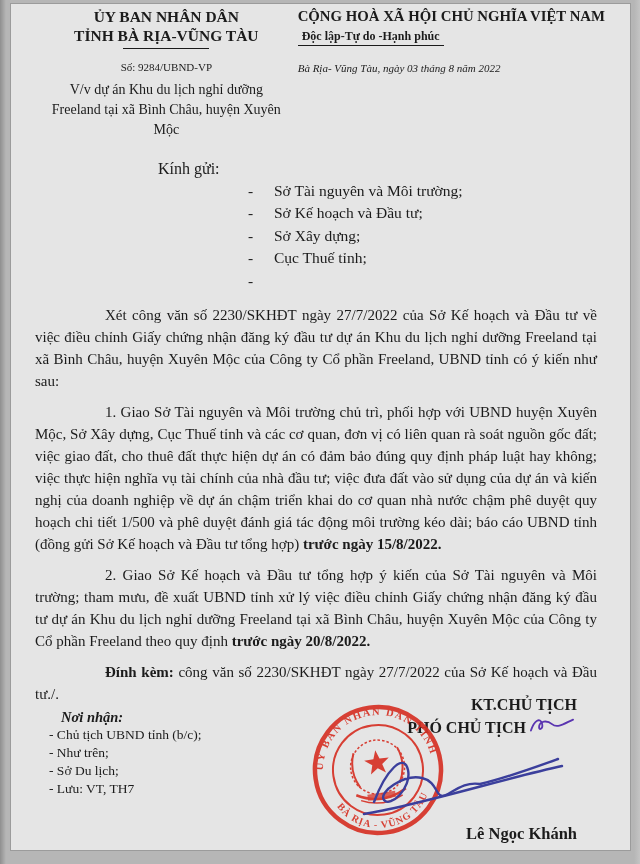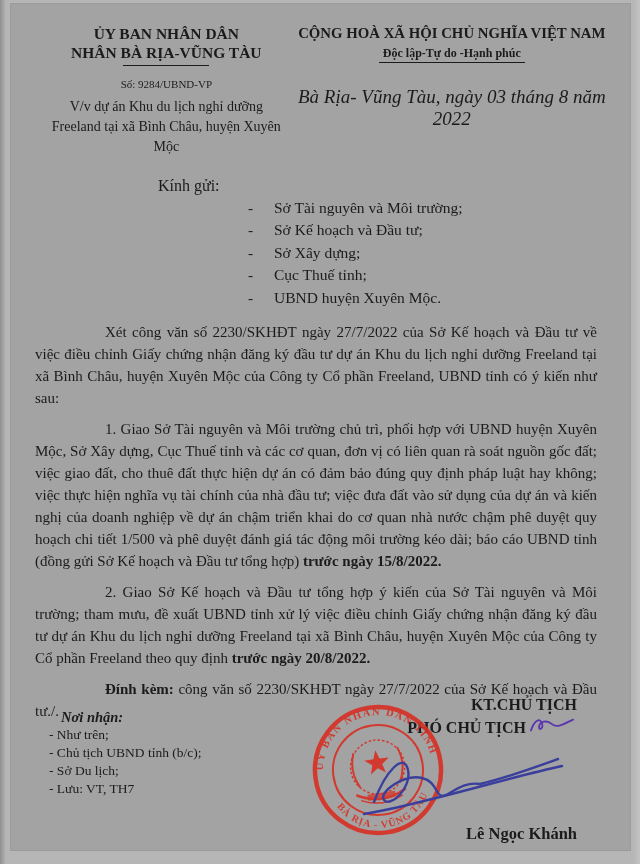--- a/index.html
+++ b/index.html
@@ -6,36 +6,36 @@
   body{
     width:640px;height:864px;
     background:linear-gradient(to right,#8f8f8f 0,#b6b6b6 6px,#b6b6b6 634px,#c4c4c4 640px);
     font-family:"Liberation Serif","DejaVu Serif",serif;
     color:#1b1b1b;
     position:relative;
     overflow:hidden;
   }
   .paper{
     position:absolute;left:10px;top:3px;width:621px;height:848px;
-    background:#a3a3a3;border:1px solid #9b9b9b;box-sizing:border-box;
-    padding:20px 24px 0 24px;
+    background:#e5e5e5;border:1px solid #9b9b9b;box-sizing:border-box;
+    padding:3px 24px 0 24px;
   }
   
   .header{display:flex;}
   .h-left{width:46%;text-align:center;}
-  .h-right{width:54%;text-align:center;}
+  .h-right{width:54%;}
   .issuer-l1{font-weight:bold;font-size:15.5px;line-height:19px;}
   .issuer-l2{font-weight:bold;font-size:15.5px;line-height:19px;}
   .rule-short{width:86px;border-bottom:1.5px solid #1b1b1b;margin:3px auto 9px auto;}
   .doc-number{font-size:11px;line-height:19px;}
   .subject{font-size:14px;line-height:1.42;width:232px;margin:3px auto 0 auto;}
   .national-l1{font-weight:bold;font-size:14.8px;line-height:19px;}
   .national-l2{font-weight:bold;font-size:12px;display:inline-block;
     border-bottom:1.5px solid #1b1b1b;padding:0 4px 1px 4px;margin-top:1px;}
-  .dateline{font-style:italic;font-size:19px;margin-top:23px;}
+  .dateline{font-style:italic;font-size:11px;margin-top:16px;}
   
   .salutation{font-size:16px;margin:20px 0 0 123px;}
   .recipients{margin:2px 0 0 213px;}
   .recipient-row{display:flex;font-size:15.5px;line-height:22.5px;}
   .recipient-dash{width:26px;}
   
   .para{font-size:15px;line-height:22px;text-align:justify;
     text-indent:70px;margin:9px 9px 0 0;}
   .para.first{margin-top:12px;}
   .b{font-weight:bold;}
@@ -53,21 +53,21 @@
     font-weight:bold;font-size:16.5px;z-index:3;}
 </style>
 </head>
 <body>
 
 <div class="paper">
 
   <div class="header">
     <div class="h-left">
       <div class="issuer-l1">ỦY BAN NHÂN DÂN</div>
-      <div class="issuer-l2">NHÂN BÀ RỊA-VŨNG TÀU</div>
+      <div class="issuer-l2">TỈNH BÀ RỊA-VŨNG TÀU</div>
       <div class="rule-short"></div>
       <div class="doc-number">Số: 9284/UBND-VP</div>
       <div class="subject">V/v dự án Khu du lịch nghỉ dưỡng Freeland tại xã Bình Châu, huyện Xuyên Mộc</div>
     </div>
     <div class="h-right">
       <div class="national-l1">CỘNG HOÀ XÃ HỘI CHỦ NGHĨA VIỆT NAM</div>
       <div><span class="national-l2">Độc lập-Tự do -Hạnh phúc</span></div>
       <div class="dateline">Bà Rịa- Vũng Tàu, ngày 03  tháng 8 năm 2022</div>
     </div>
   </div>
@@ -85,21 +85,20 @@
     <div class="recipient-row">
       <span class="recipient-dash">-</span>
       <span>Sở Xây dựng;</span>
     </div>
     <div class="recipient-row">
       <span class="recipient-dash">-</span>
       <span>Cục Thuế tỉnh;</span>
     </div>
     <div class="recipient-row">
       <span class="recipient-dash">-</span>
-      <span>UBND huyện Xuyên Mộc.</span>
     </div>
   </div>
 
   <div class="para first">
     <span>Xét công văn số 2230/SKHĐT ngày 27/7/2022 của Sở Kế hoạch và Đầu tư về việc điều chỉnh Giấy chứng nhận đăng ký đầu tư dự án Khu du lịch nghỉ dưỡng Freeland tại xã Bình Châu, huyện Xuyên Mộc của Công ty Cổ phần Freeland, UBND tỉnh có ý kiến như sau:</span>
   </div>
   <div class="para">
     <span>1. Giao Sở Tài nguyên và Môi trường chủ trì, phối hợp với UBND huyện Xuyên Mộc, Sở Xây dựng, Cục Thuế tỉnh và các cơ quan, đơn vị có liên quan rà soát nguồn gốc đất; việc giao đất, cho thuê đất thực hiện dự án có đảm bảo đúng quy định pháp luật hay không; việc thực hiện nghĩa vụ tài chính của nhà đầu tư; việc đưa đất vào sử dụng của dự án và kiến nghị của doanh nghiệp về dự án chậm triển khai do cơ quan nhà nước chậm phê duyệt quy hoạch chi tiết 1/500 và phê duyệt đánh giá tác động môi trường kéo dài; báo cáo UBND tỉnh (đồng gửi Sở Kế hoạch và Đầu tư tổng hợp) </span><span class="b">trước ngày 15/8/2022.</span>
   </div>
   <div class="para">
@@ -111,22 +110,22 @@
 
   <div class="kt-block">
     <div>KT.CHỦ TỊCH</div>
     <div class="kt-title-row"><span>PHÓ CHỦ TỊCH</span><span class="squiggle"><svg width="50" height="22" viewBox="0 0 52 24">
             <path d="M 3,17 C 7,5 13,3 15,9 C 17,15 11,18 12,12 C 13,7 20,5 26,10 C 32,15 40,9 49,5" fill="none" stroke="#5a35b0" stroke-width="2" stroke-linecap="round"></path>
           </svg></span></div>
   </div>
 
   <div class="noi-nhan">
     <div class="noi-nhan-label">Nơi nhận:</div>
+    <div class="noi-nhan-item">- Chủ tịch UBND tỉnh (b/c);</div>
     <div class="noi-nhan-item">- Như trên;</div>
-    <div class="noi-nhan-item">- Chủ tịch UBND tỉnh (b/c);</div>
     <div class="noi-nhan-item">- Sở Du lịch;</div>
     <div class="noi-nhan-item">- Lưu: VT, TH7</div>
   </div>
 
   <svg class="seal-svg" width="145" height="140" viewBox="0 0 145 140">
     <g transform="rotate(-8 72 70)" stroke="#d63226" fill="none" opacity="0.92">
       <circle cx="72" cy="70" r="63" stroke-width="4.5"></circle>
       <circle cx="72" cy="70" r="45" stroke-width="2"></circle>
       <circle cx="72" cy="67" r="27" stroke-width="1.5" stroke-dasharray="2.5 2"></circle>
       <path d="M 50,50 Q 43,68 52,85" stroke-width="2"></path>

